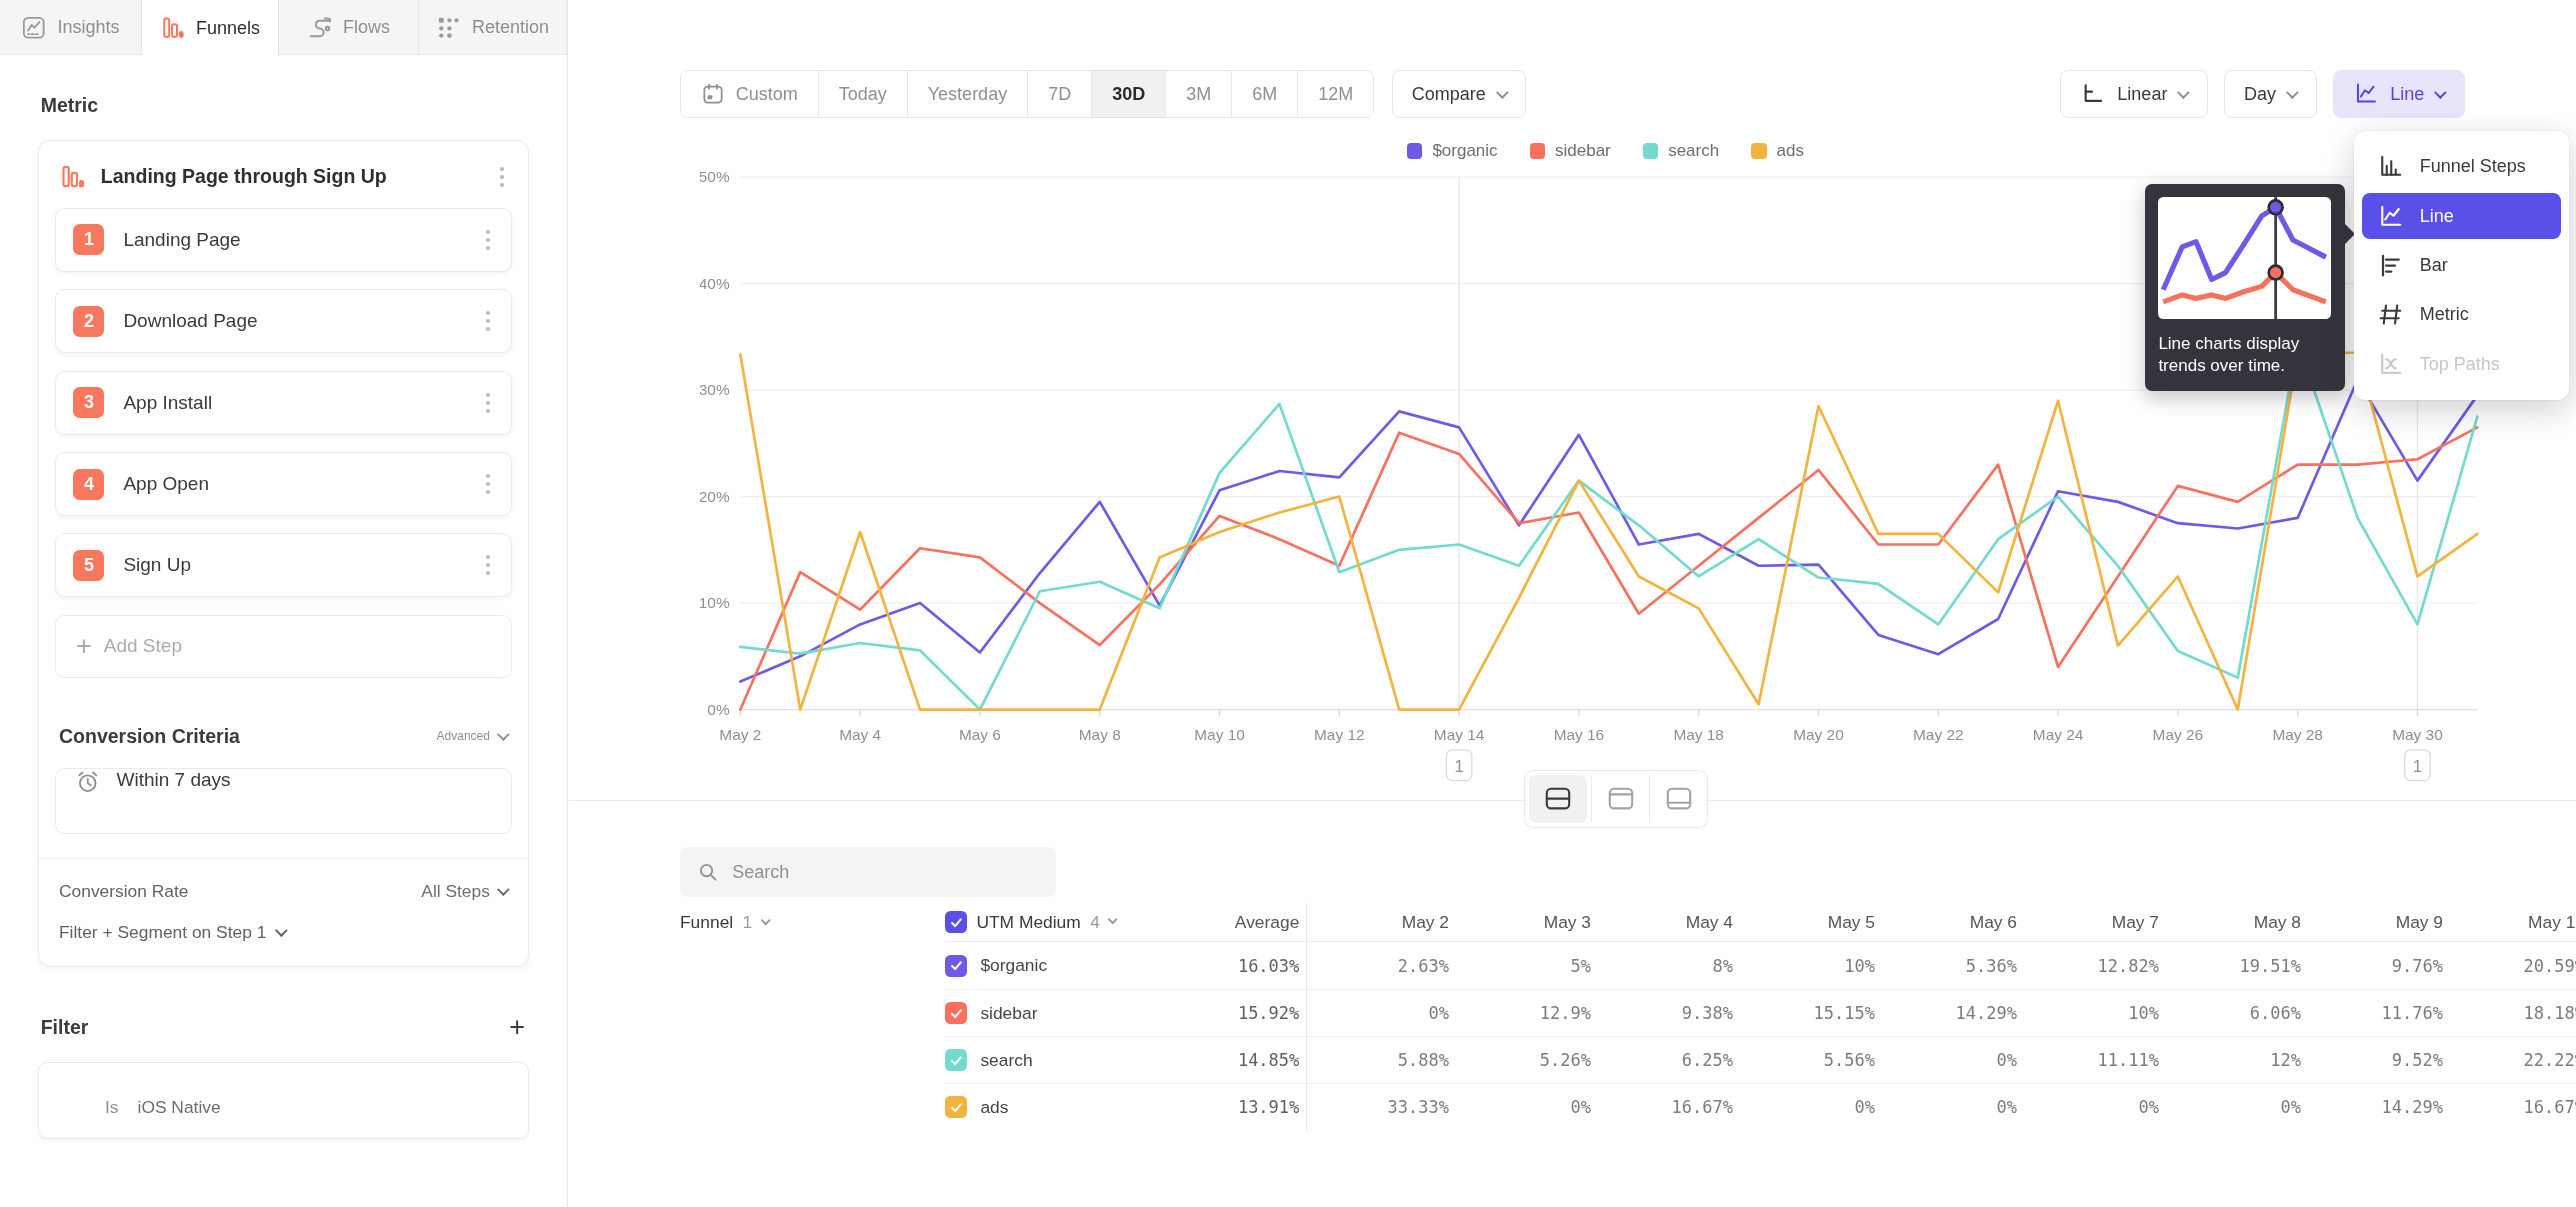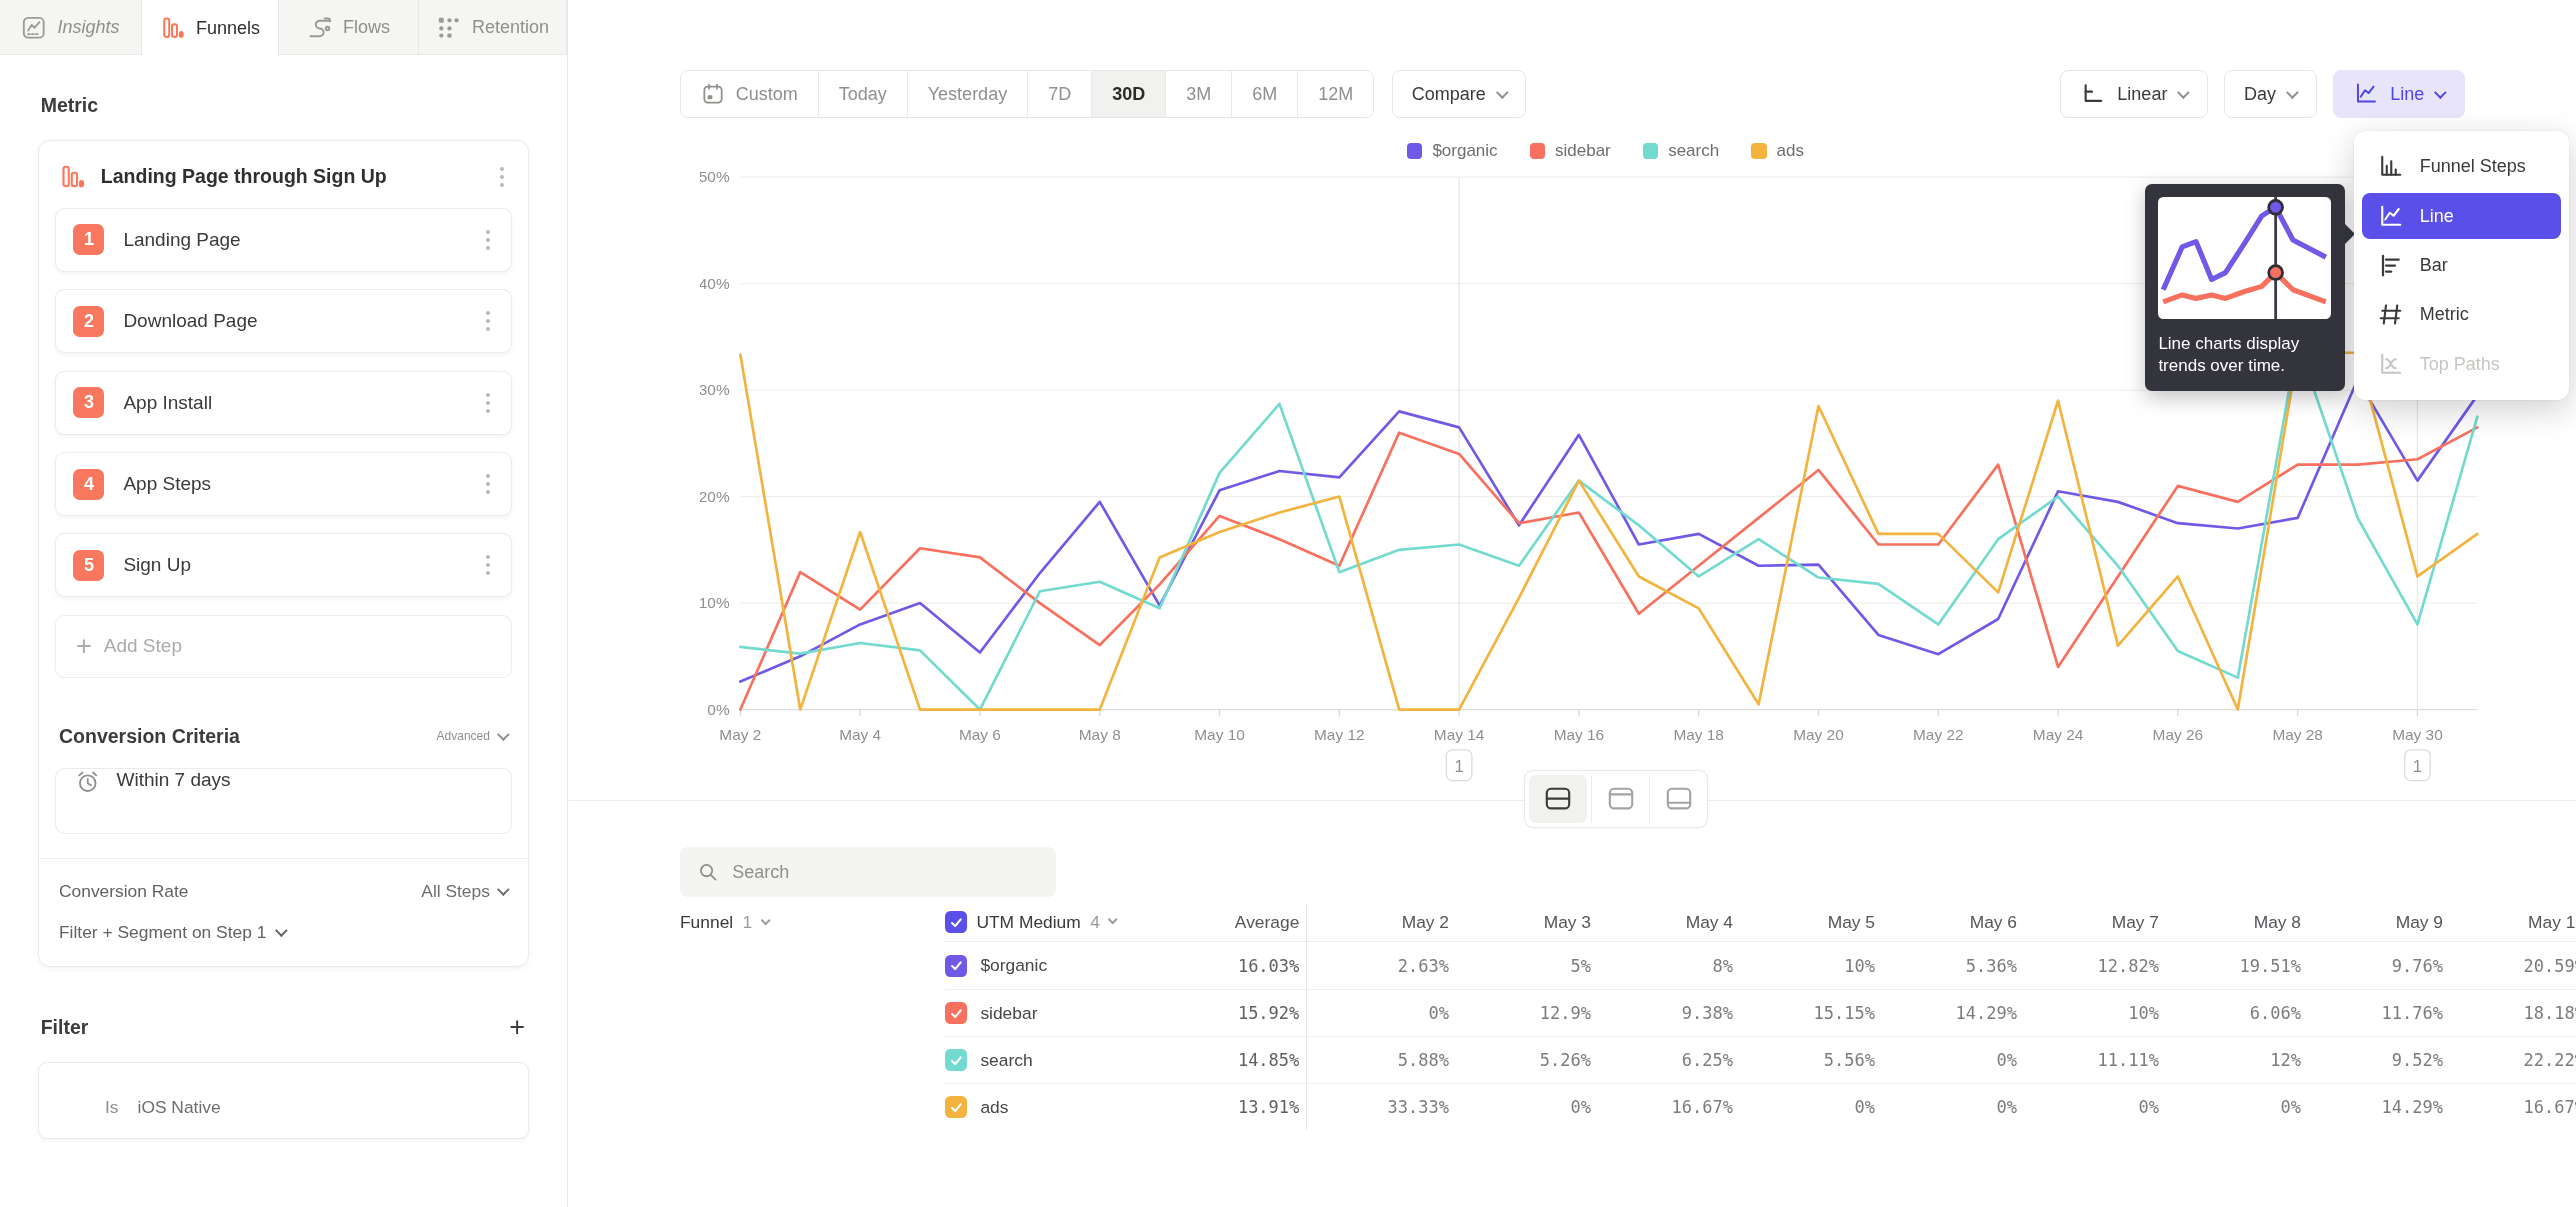--- a/index.html
+++ b/index.html
@@ -92,21 +92,21 @@
   .tooltip{position:absolute;left:2145px;top:184px;width:200px;height:207px;background:#34343c;border-radius:7px;z-index:39;padding:13.4px;box-shadow:0 6.7px 20px rgba(25,25,35,.25)}
   .tooltip:after{content:"";position:absolute;right:-10px;top:40px;width:0;height:0;border:10px solid transparent;border-left:10.7px solid #34343c;border-right:none}
   .mini{background:#fff;border-radius:5.4px;width:173px;height:122px;overflow:hidden}
   .tip-text{color:#fff;font-size:17px;line-height:1.32;margin-top:13.4px}
 </style>
 </head>
 <body>
 
 <aside class="sidebar">
   <nav class="tabstrip" id="tabstrip">
-      <div class="tab" style="width: 142px; font-style: italic;">
+      <div class="tab" style="width: 142px;">
         <span class="ticon"><svg viewBox="0 0 36 36" fill="none" stroke="currentColor" stroke-linecap="round" stroke-linejoin="round" stroke-width="2.6">
             <rect x="4" y="4" width="28" height="28" rx="6"></rect>
             <polyline points="10,22 15,14 19,18 26,10"></polyline>
             <path d="M10 27h2.5M15.5 27h2.5M21 27h2.5"></path>
           </svg></span>
         <span>Insights</span>
       </div>
       <div class="tab active" style="width: 137px;">
         <span class="ticon"><svg viewBox="0 0 36 36" fill="none" stroke="currentColor" stroke-linecap="round" stroke-linejoin="round" stroke-width="2.8">
             <rect x="6" y="5" width="7" height="26" rx="3"></rect>
@@ -175,21 +175,21 @@
             <span class="step-num">3</span>
     <span class="step-label">App Install</span>
     <span class="kebab">
               <i></i>
               <i></i>
               <i></i>
             </span>
           </div>
           <div class="step-card">
             <span class="step-num">4</span>
-    <span class="step-label">App Steps</span>
+    <span class="step-label">App Open</span>
     <span class="kebab">
               <i></i>
               <i></i>
               <i></i>
             </span>
           </div>
           <div class="step-card">
             <span class="step-num">5</span>
     <span class="step-label">Sign Up</span>
     <span class="kebab">

